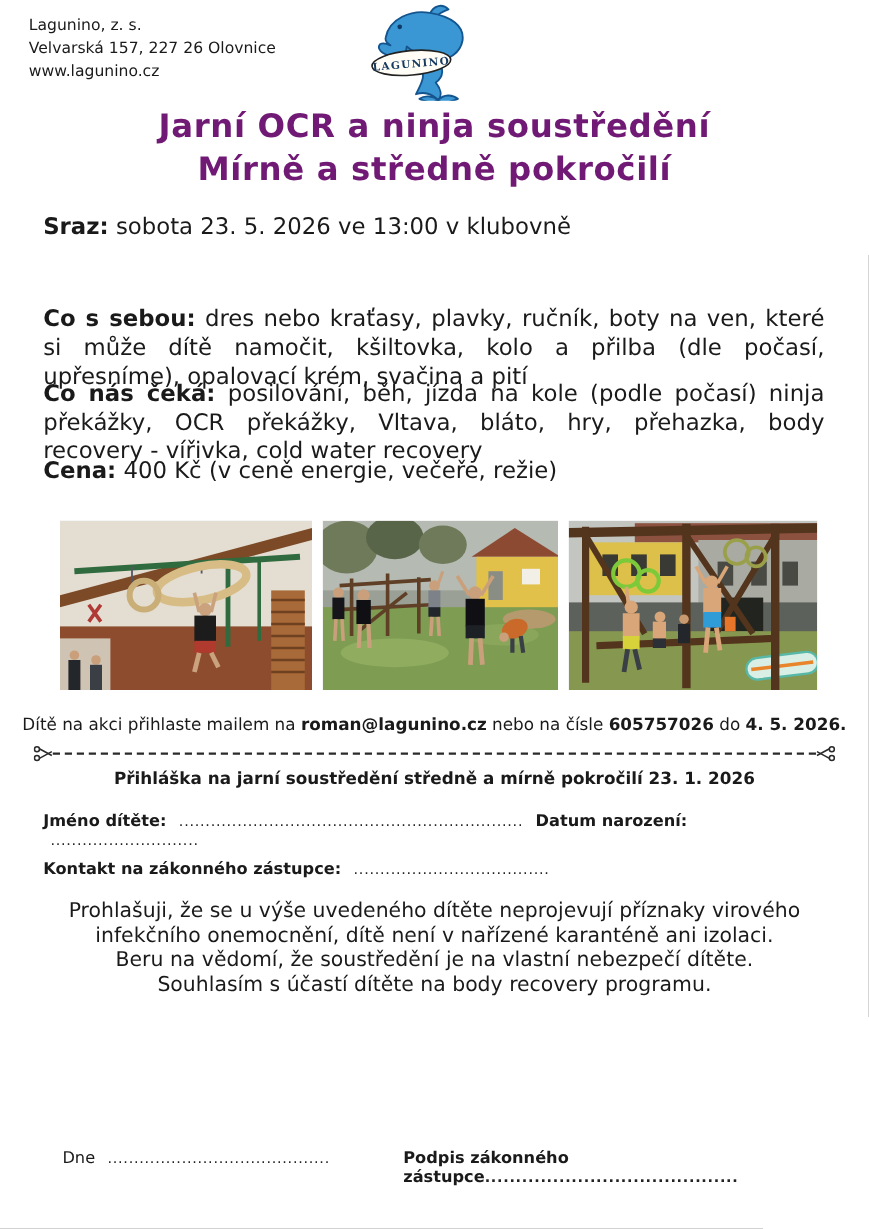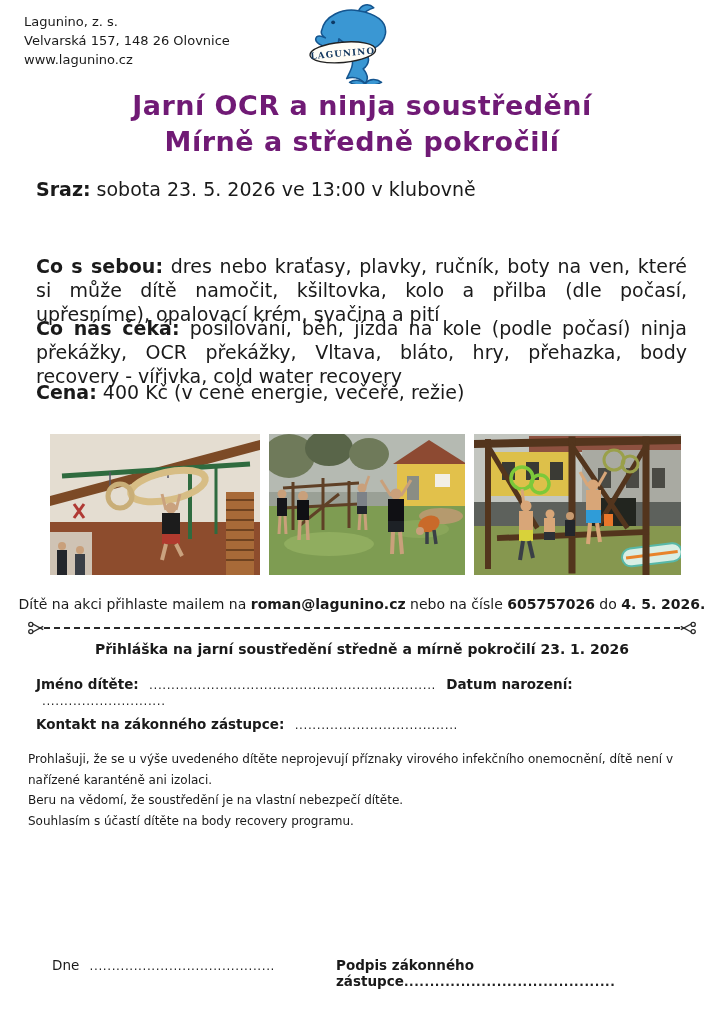--- a/index.html
+++ b/index.html
@@ -32,33 +32,33 @@
   .cutline { top:619px; left:28px; right:28px; height:18px; display:flex; align-items:center; }
   .cutline .dash { flex:1; border-top:2px dashed #2a2a2a; height:0; }
   .scissors { width:16px; height:14px; }
   .scissors.flip { transform:scaleX(-1); }
   
   .form-heading { top:641px; left:0; width:100%; text-align:center; font-weight:bold; font-size:14px; }
   .row { font-size:13.5px; }
   .row-name { top:676px; left:36px; right:37px; }
   .row-guardian { top:716px; left:36px; }
   .dots { font-size:12px; letter-spacing:0.6px; color:#222; margin-left:6px; margin-right:6px; word-break:break-all; }
-  .decl { top:749px; left:28px; right:28px; text-align:left; font-size:12px; line-height:20.5px; }
+  .decl { top:749px; left:28px; right:28px; text-align:center; font-size:17px; line-height:20.5px; }
   .decl div { margin:0; }
   .footer-date { top:957px; left:52px; font-size:13.5px; }
   .footer-sign { top:957px; left:336px; font-size:13.5px;font-weight:bold; }
 </style>
 </head>
 <body>
 
 <div class="page">
 
   <div class="abs org">
     <div>Lagunino, z. s.</div>
-    <div>Velvarská 157, 148 26 Olovnice</div>
+    <div>Velvarská 157, 227 26 Olovnice</div>
     <div>www.lagunino.cz</div>
   </div>
 
   <div class="abs logo">
     <svg viewBox="0 0 95 85">
       <g stroke="#14558f" stroke-width="1.6" fill="#3a97d3" stroke-linejoin="round">
 
         <path d="M54,10 C57,2 65,1 70,6 C64,8 60,11 57,14 Z"></path>
 
         <path d="M16,30

